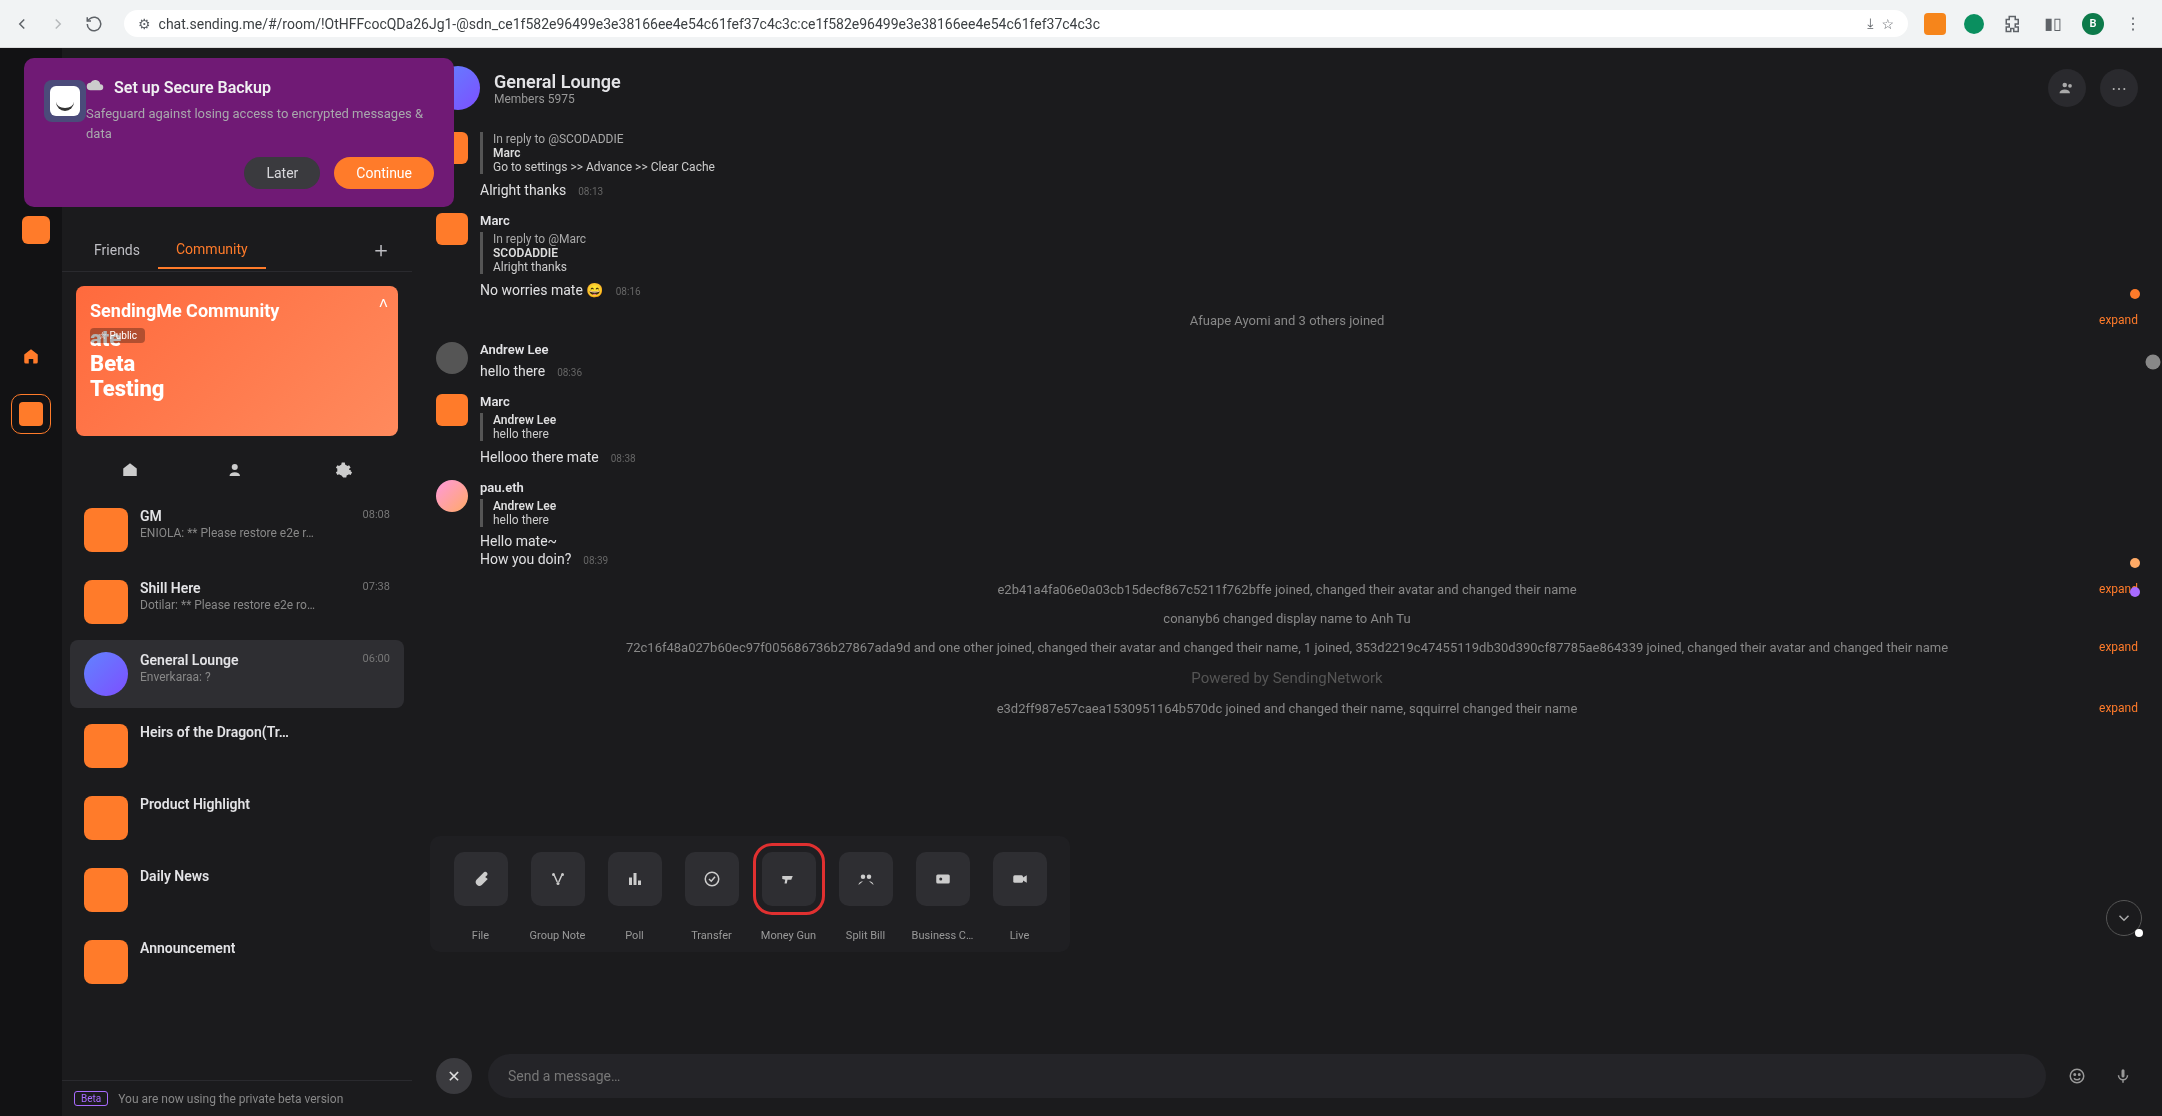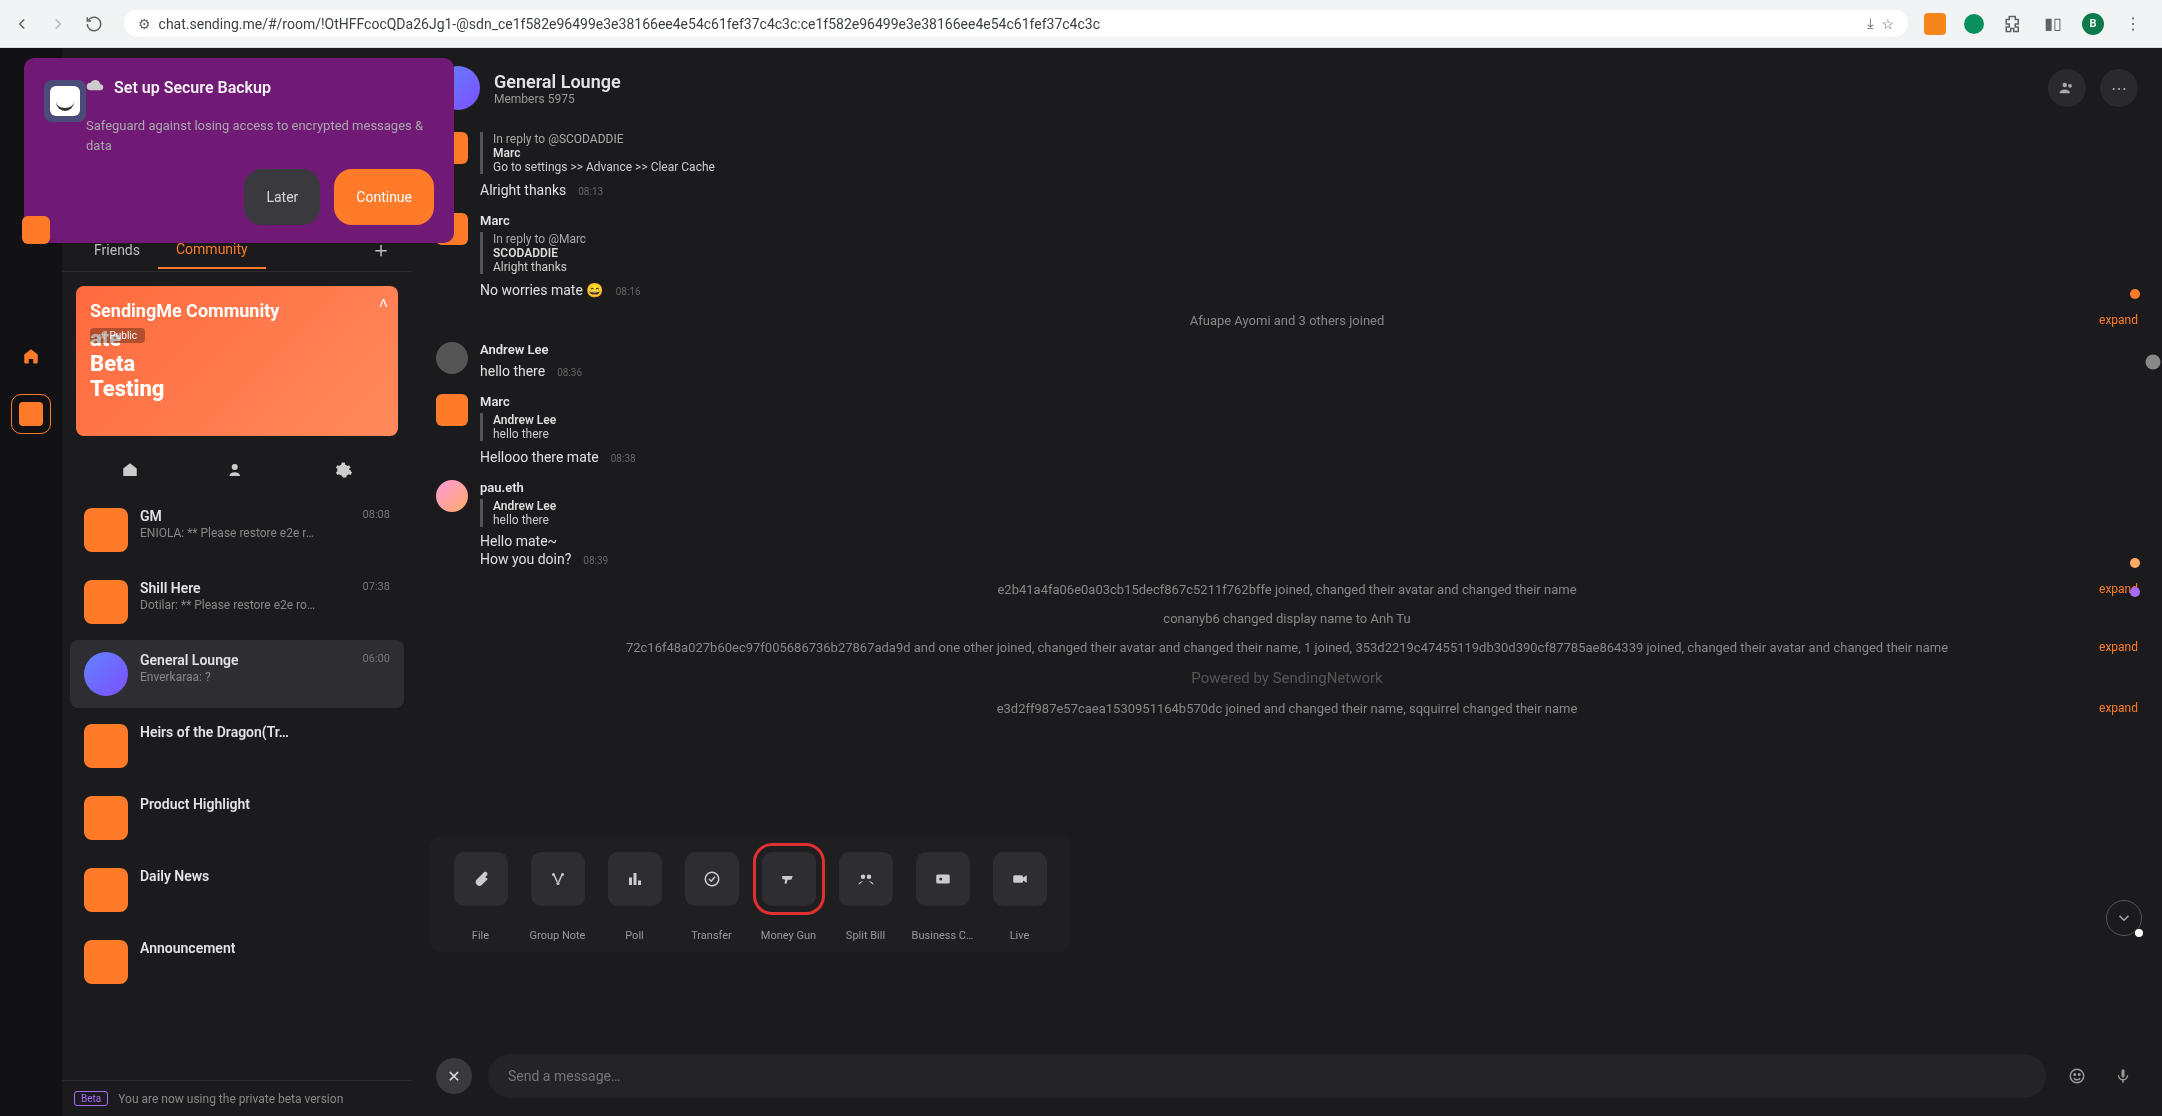--- a/index.html
+++ b/index.html
@@ -18,24 +18,24 @@
 
   
   .app { width: 100%; height: calc(100% - 48px); background: #1b1b1d; position: relative; display: flex; }
 
   
   .backup-modal { position: absolute; left: 24px; top: 10px; width: 430px; background: #701a75; border-radius: 10px; padding: 18px 20px; z-index: 50; display: flex; }
   .modal-avatar { width: 42px; height: 42px; background: #4b4b7a; border-radius: 8px; margin-top: 4px; display:flex;align-items:center;justify-content:center;}
   .modal-body { flex: 1; color: #e2e2e6; }
   .modal-title-row { display: flex; align-items: center; gap: 10px; }
   .modal-title { font-size: 16px; font-weight: 600; color: #f0f0f2; }
-  .modal-text { font-size: 13px; color: #a8a8ac; margin-top: 18px; line-height: 1.5; }
+  .modal-text { font-size: 13px; color: #a8a8ac; margin-top: 6px; line-height: 1.5; }
   .modal-btns { margin-top: 14px; display: flex; gap: 14px; justify-content: flex-end; }
   .btn-later { background: #3a3a3e; color: #d8d8dc; padding: 8px 22px; border-radius: 18px; border: none; cursor: pointer; font-size: 14px; }
-  .btn-continue { background: #ff7b2a; color: #fff; padding: 20px 22px; border-radius: 18px; border: none; cursor: pointer; font-size: 14px; }
+  .btn-continue { background: #ff7b2a; color: #fff; padding: 8px 22px; border-radius: 18px; border: none; cursor: pointer; font-size: 14px; }
 
   
   .rail { width: 62px; background: #121214; display: flex; flex-direction: column; align-items: center; padding-top: 170px; gap: 18px; }
   .rail-item { width: 40px; height: 40px; border-radius: 10px; display:flex;align-items:center;justify-content:center; color:#ff7b2a; cursor:pointer;}
   .rail-item.sel { border:1px solid #ff7b2a; }
 
   
   .sidebar { width: 350px; background: #1b1b1d; display: flex; flex-direction: column; position: relative; }
   .side-top-pad { height: 180px; }
   .side-tabs { display: flex; align-items: center; padding: 0 14px; height: 44px; border-bottom: 1px solid #2a2a2e; }

